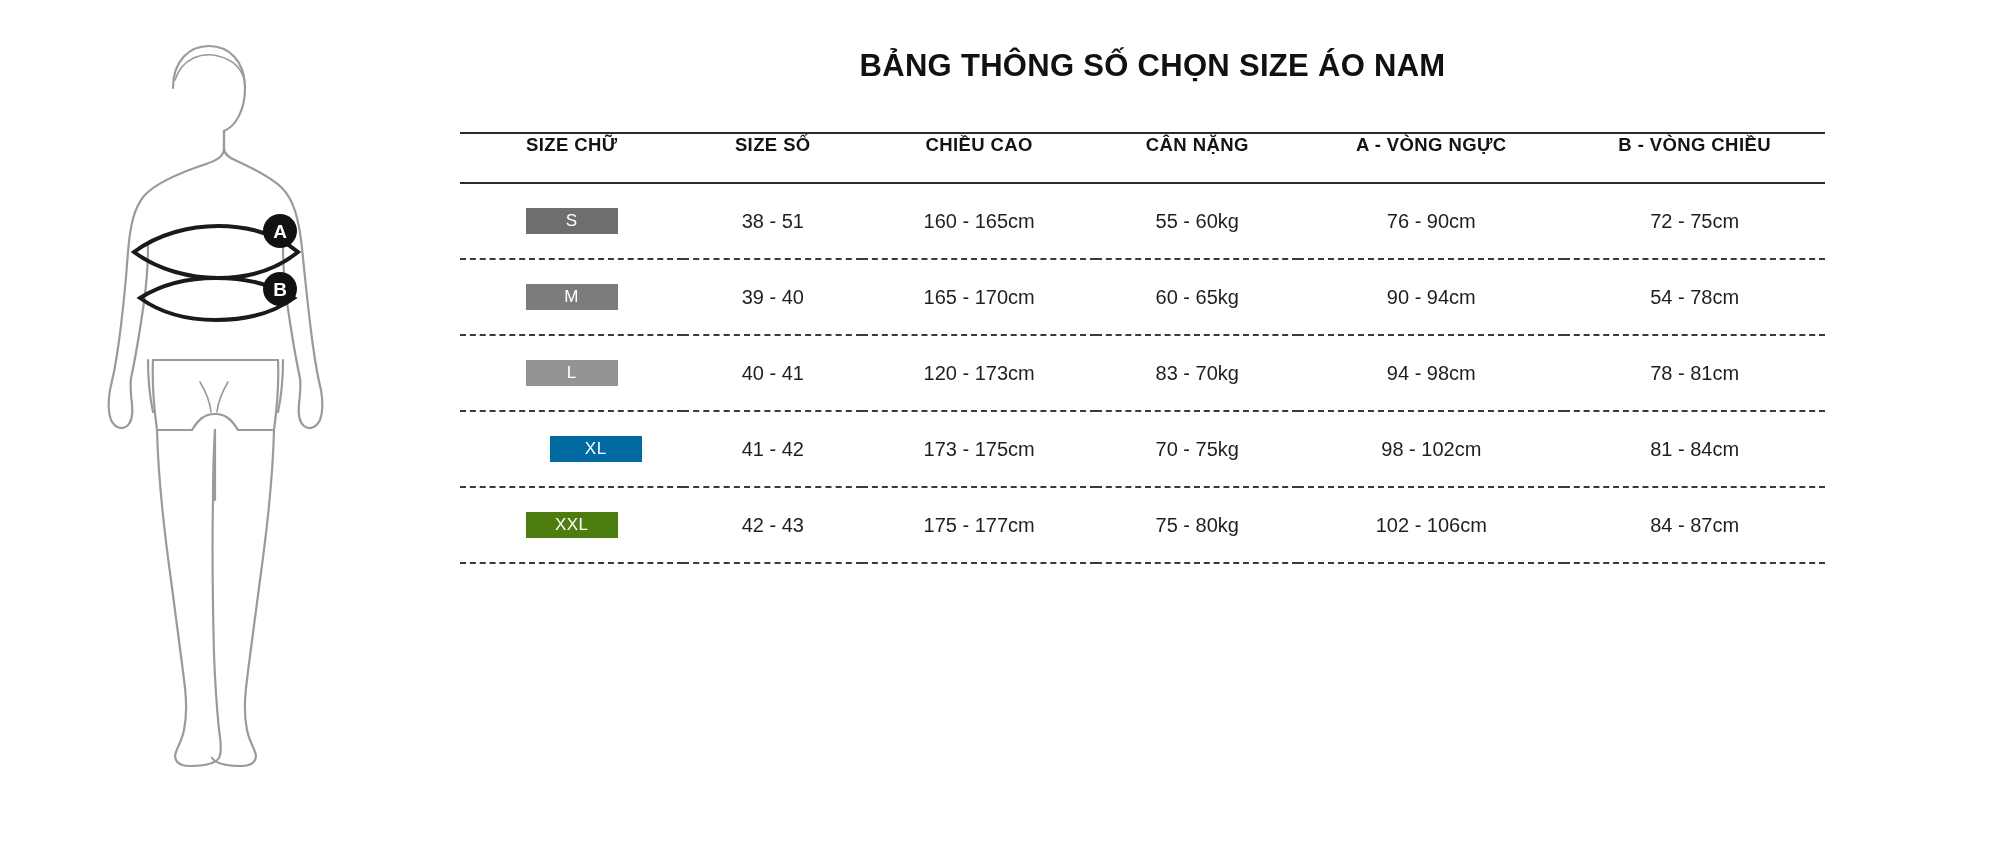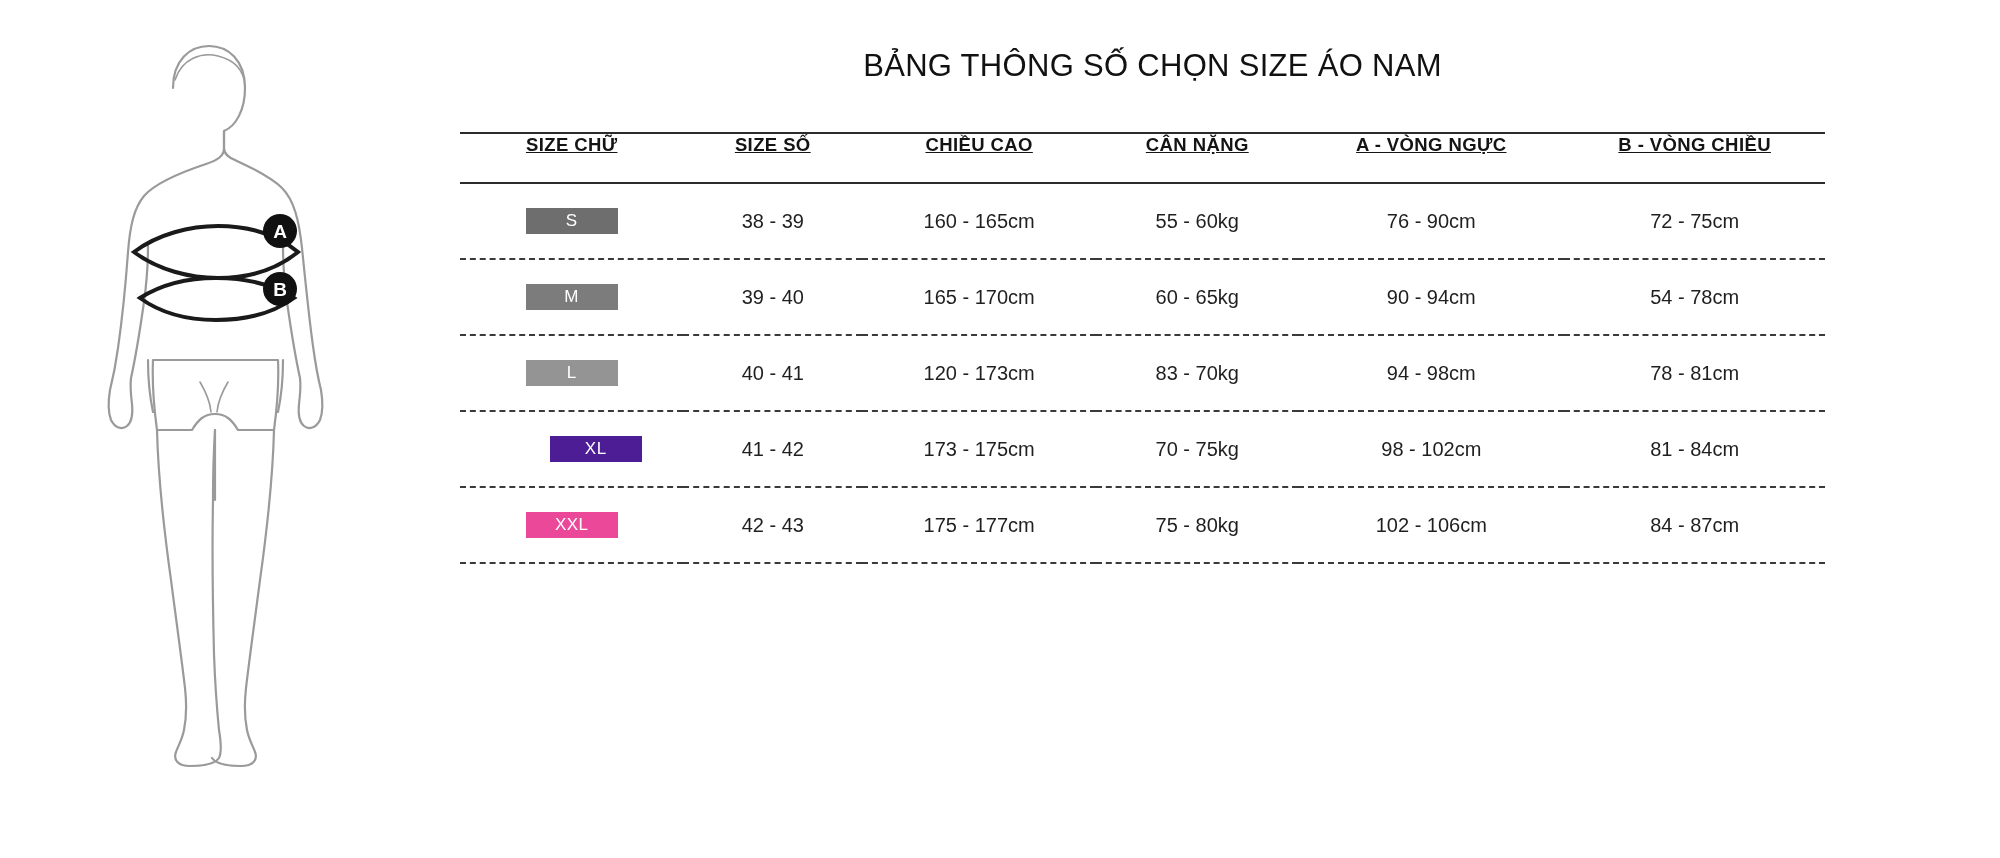--- a/index.html
+++ b/index.html
@@ -36,21 +36,21 @@
   
   .table-area {
     position: absolute;
     left: 460px;
     top: 48px;
     width: 1365px;
   }
   .chart-title {
     text-align: center;
     font-size: 31px;
-    font-weight: normal;
+    font-weight: bold;
     letter-spacing: 0.3px;
     color: #111111;
     margin: 0 0 48px 0;
     padding-left: 20px;
   }
 
   table.size-table {
     border-collapse: collapse;
     width: 1365px;
     table-layout: fixed;
@@ -69,21 +69,20 @@
   }
   .head-row th {
     border-bottom: 2px solid #2b2b2b;
   }
   .head-row th:first-child {
     border-top: 2px solid #2b2b2b;
   }
   .head-row th {
     border-top: 2px solid #2b2b2b;
     padding-top: 22px;
-    text-decoration: underline;
   }
 
   table.size-table tbody td {
     font-size: 20px;
     color: #1f1f1f;
     height: 74px;
     padding: 0;
     border-bottom: 2px dashed #3a3a3a;
   }
   table.size-table tbody tr:last-child td {
@@ -216,21 +215,21 @@
           <th>A - VÒNG NGỰC</th>
           <th>B - VÒNG CHIỀU</th>
         </tr>
       </thead>
       <tbody>
 
         <tr>
           <td>
             <span class="size-chip" style="background-color: rgb(110, 110, 110);">S</span>
           </td>
-          <td>38 - 39</td>
+          <td>38 - 51</td>
           <td>160 - 165cm</td>
           <td>55 - 60kg</td>
           <td>76 - 90cm</td>
           <td>72 - 75cm</td>
         </tr>
 
         <tr>
           <td>
             <span class="size-chip" style="background-color: rgb(124, 124, 124);">M</span>
           </td>
@@ -247,32 +246,32 @@
           </td>
           <td>40 - 41</td>
           <td>120 - 173cm</td>
           <td>83 - 70kg</td>
           <td>94 - 98cm</td>
           <td>78 - 81cm</td>
         </tr>
 
         <tr>
           <td>
-            <span class="size-chip" style="background-color: #4c1d95; margin-left: 48px;">XL</span>
+            <span class="size-chip" style="background-color: #0369a1; margin-left: 48px;">XL</span>
           </td>
           <td>41 - 42</td>
           <td>173 - 175cm</td>
           <td>70 - 75kg</td>
           <td>98 - 102cm</td>
           <td>81 - 84cm</td>
         </tr>
 
         <tr>
           <td>
-            <span class="size-chip" style="background-color: #ec4899;">XXL</span>
+            <span class="size-chip" style="background-color: #4d7c0f;">XXL</span>
           </td>
           <td>42 - 43</td>
           <td>175 - 177cm</td>
           <td>75 - 80kg</td>
           <td>102 - 106cm</td>
           <td>84 - 87cm</td>
         </tr>
       </tbody>
     </table>
   </div>

